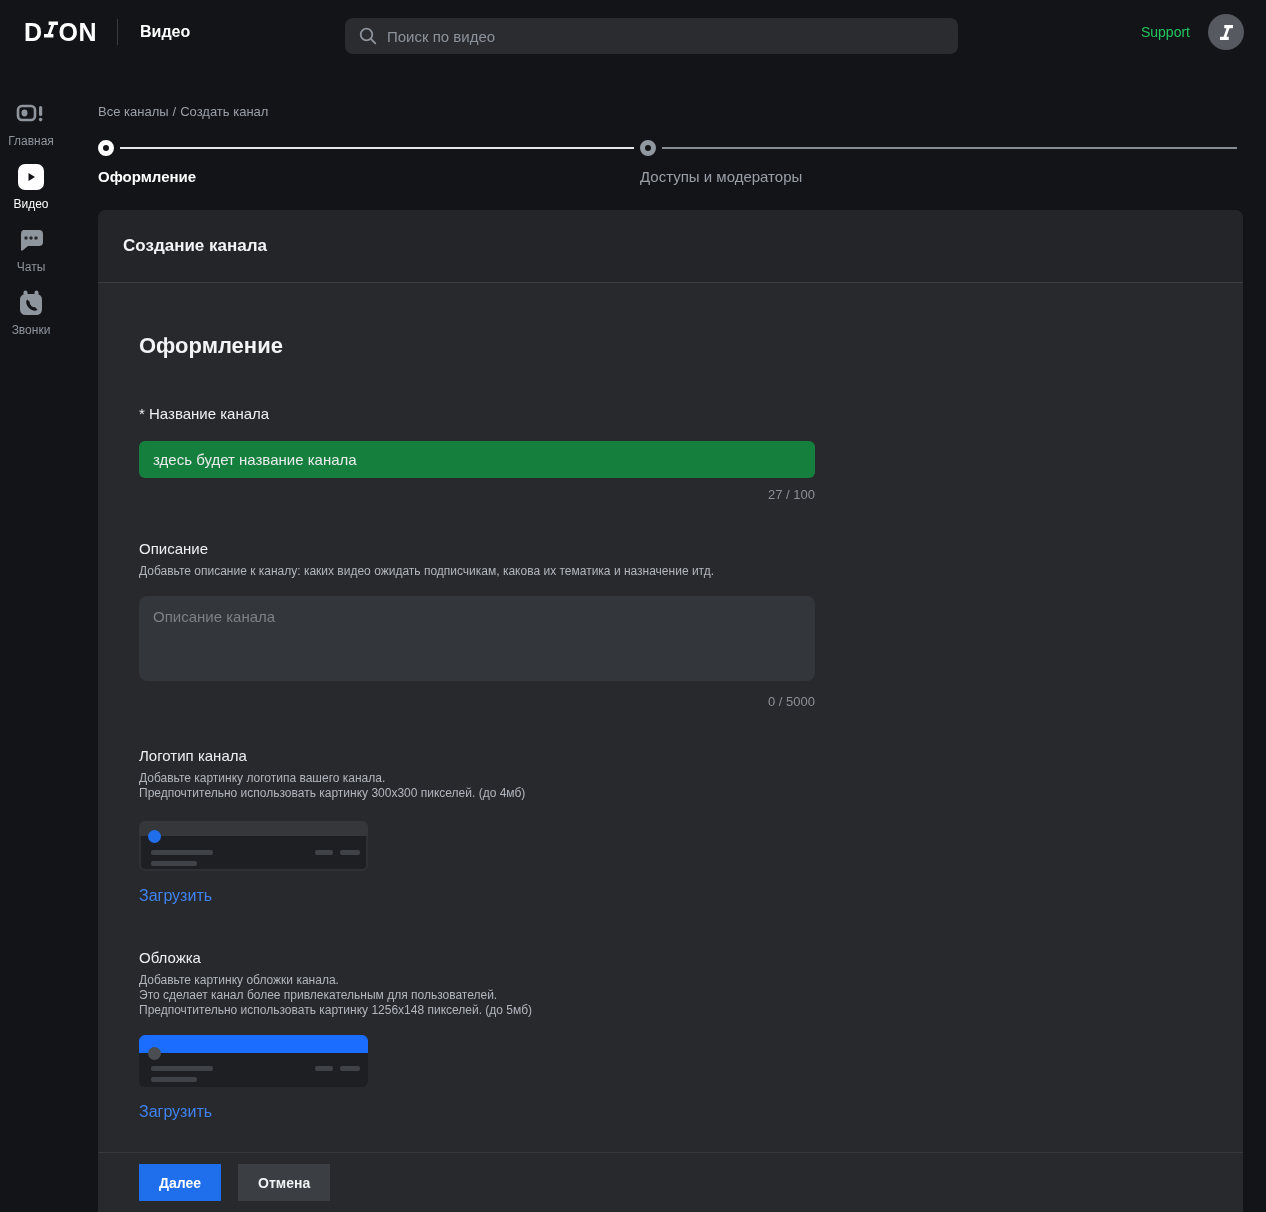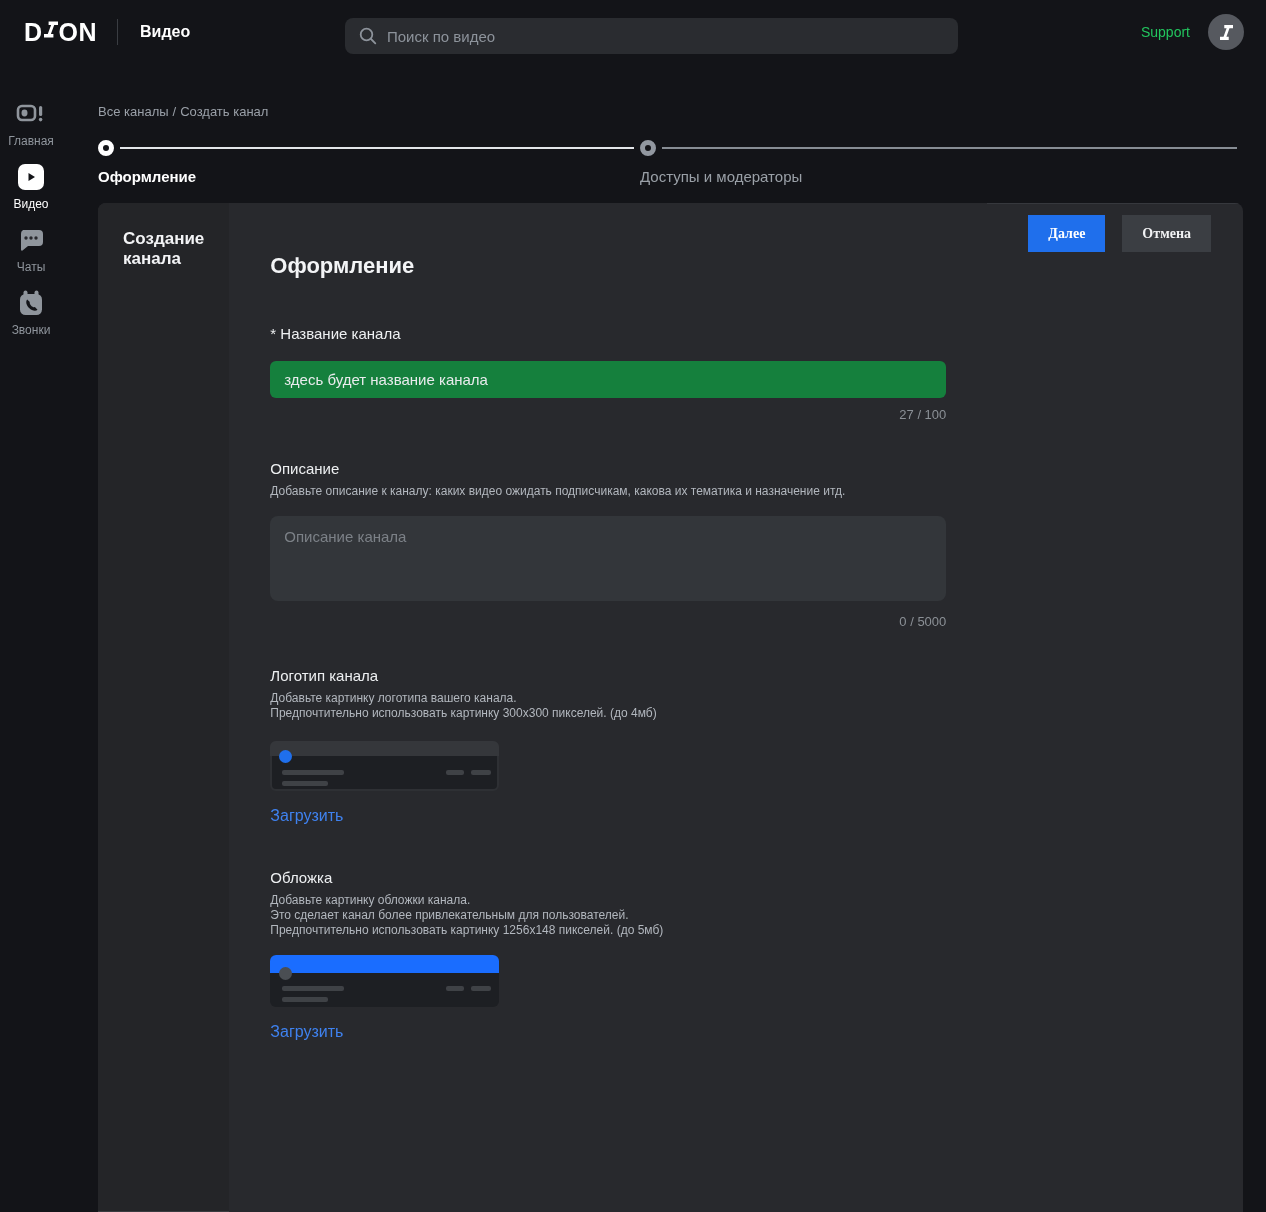--- a/index.html
+++ b/index.html
@@ -56,21 +56,21 @@
   .step.active .step-dot { border:5px solid #ffffff; }
   .step.inactive .step-dot { border:5px solid #9298a0; }
   .step-line { flex:1; height:2px; margin-left:6px; margin-right:6px; }
   .step.active .step-line { background:#e3e6e9; }
   .step.inactive .step-line { background:#878d94; }
   .step-label { margin-top:12px; font-size:15px; }
   .step.active .step-label { color:#fff; font-weight:700; }
   .step.inactive .step-label { color:#9aa0a7; }
 
   
-  .card { margin-top:18px; flex:1; background:#28292d; border-radius:8px 8px 0 0; display:flex; flex-direction:row; overflow:hidden; }
+  .card { margin-top:25px; flex:1; background:#28292d; border-radius:8px 8px 0 0; display:flex; flex-direction:column; overflow:hidden; }
   .card-header { background:#242528; padding:26px 25px; border-bottom:1px solid #3a3c40; }
   .card-title { font-size:17px; font-weight:700; color:#f3f4f6; }
   .card-body { flex:1; padding:0 41px; }
 
   .section-title { margin-top:50px; font-size:22px; font-weight:700; color:#f3f4f6; }
   .field-label { margin-top:46px; font-size:15px; font-weight:400; color:#eef0f2; }
   .field-label.mt-sm { margin-top:38px; }
   .text-input {
     margin-top:19px; width:676px; height:37px; background:#15803d; border:none; border-radius:6px;
     color:#e9ebed; font-size:15px; padding:0 14px; outline:none;
@@ -104,21 +104,21 @@
   .sk-b4 { left:201px; top:29px; width:20px; }
   .cover-preview .sk-b1 { top:31px; } .cover-preview .sk-b2 { top:42px; }
   .cover-preview .sk-b3 { top:31px; } .cover-preview .sk-b4 { top:31px; }
 
   .upload-link { margin-top:16px; font-size:16px; color:#3f82f0; cursor:pointer; display:inline-block; }
   .mt-upload-gap { margin-top:44px; }
 
   
   .card-footer { border-top:1px solid #36383d; padding:11px 41px 0 41px; height:60px; display:flex; gap:17px; align-items:flex-start; }
   .btn { height:37px; border:none; border-radius:0; font-size:14px; font-weight:700; cursor:pointer;
-         font-family:Liberation Serif, serif; padding:0 20px; }
+         font-family:Liberation Sans, sans-serif; padding:0 20px; }
   .btn-primary { background:#1f6fec; color:#fff; }
   .btn-secondary { background:#3b3e43; color:#f1f2f4; }
 </style>
 </head>
 <body>
 
 <div class="topbar">
   <div class="logo">
     <span>D</span>
     <svg width="14" height="17" viewBox="0 0 14 16">

